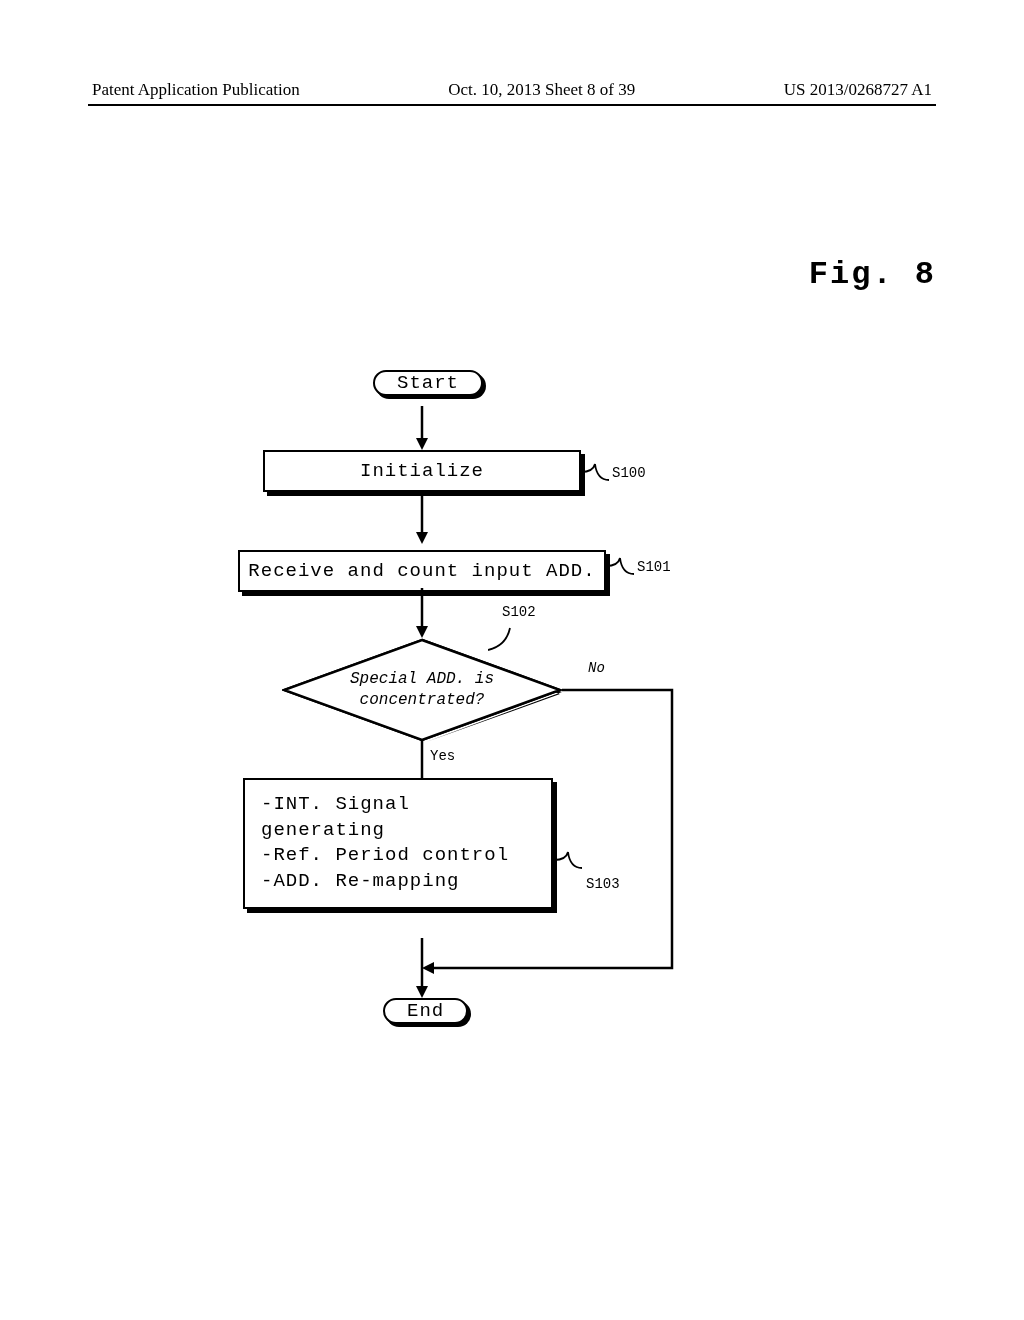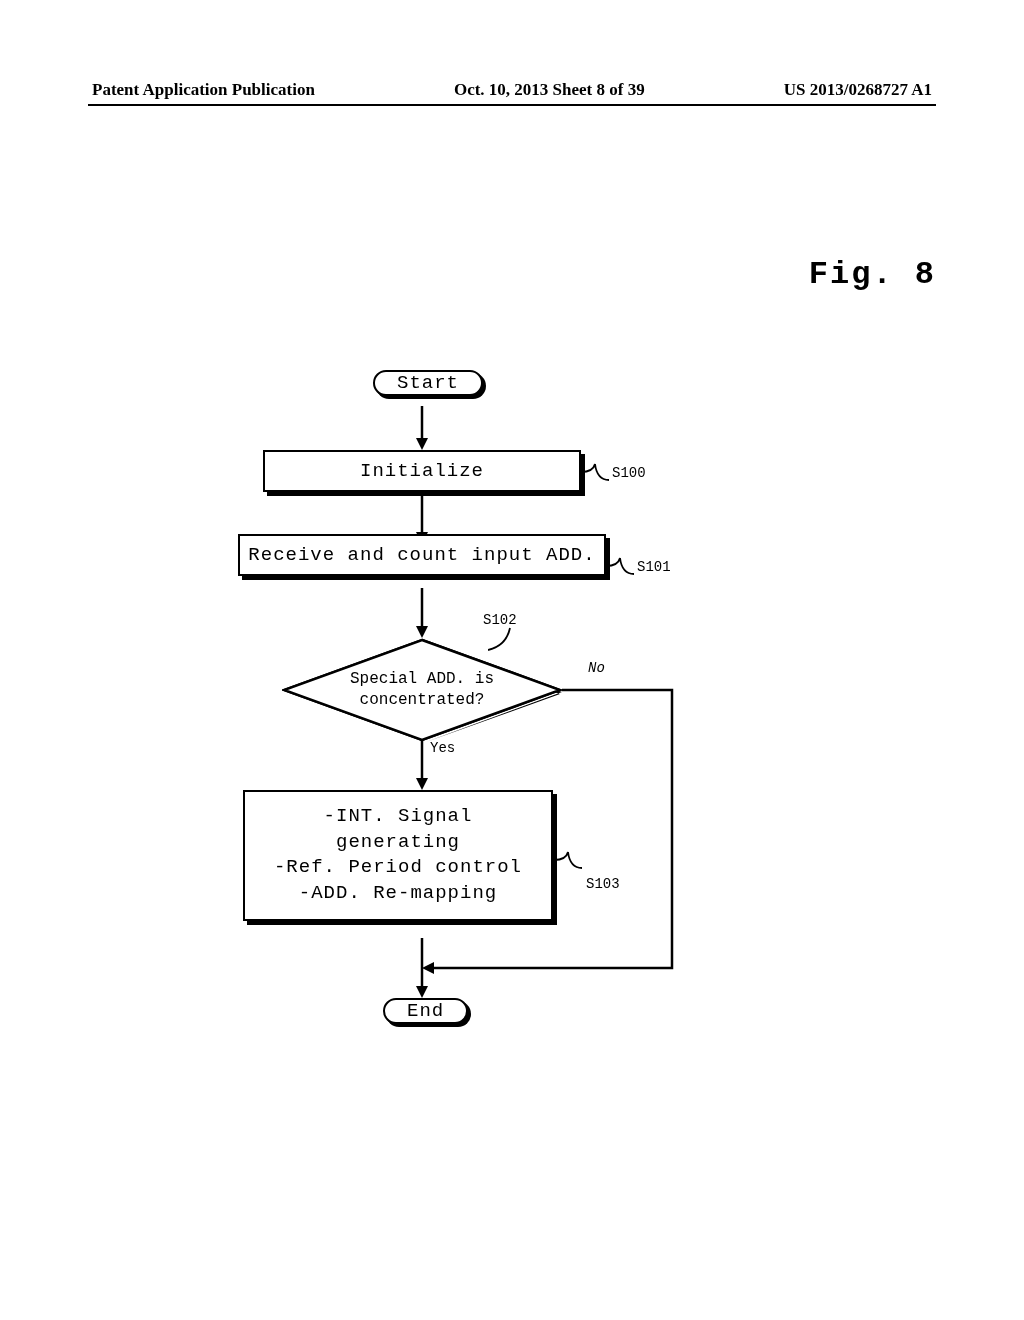--- a/index.html
+++ b/index.html
@@ -13,21 +13,21 @@
   .page {
     position: absolute;
     left: 88px;
     top: 80px;
     width: 848px;
     height: 1160px;
   }
   .header-line {
     font-family: "Times New Roman", serif;
     font-size: 17px;
-    font-weight: bold;
+    font-weight: normal;
     display: flex;
     justify-content: space-between;
     padding: 0 4px 4px 4px;
     border-bottom: 2px solid #000;
   }
   .fig-title {
     text-align: right;
     font-size: 32px;
     font-weight: bold;
     font-family: "Courier New", monospace;
@@ -125,61 +125,61 @@
     <svg class="connector-curve" style="left:493px; top:90px;" width="30" height="24">
       <path d="M 0 12 Q 12 12 14 4 Q 16 20 28 20" stroke="#000" stroke-width="1.8" fill="none"></path>
     </svg>
     <div class="label" style="left:524px; top:95px;">S100</div>
 
     <svg width="20" height="50" style="position:absolute; left:324px; top:124px;">
       <line x1="10" y1="0" x2="10" y2="40" stroke="#000" stroke-width="2.5"></line>
       <polygon points="10,50 4,38 16,38" fill="#000"></polygon>
     </svg>
 
-    <div class="node process" style="left:150px; top:164px; width:368px; height:42px;">
+    <div class="node process" style="left:150px; top:180px; width:368px; height:42px;">
       <span>Receive and count input ADD.</span>
     </div>
     <svg class="connector-curve" style="left:518px; top:184px;" width="30" height="24">
       <path d="M 0 12 Q 12 12 14 4 Q 16 20 28 20" stroke="#000" stroke-width="1.8" fill="none"></path>
     </svg>
     <div class="label" style="left:549px; top:189px;">S101</div>
 
     <svg width="20" height="50" style="position:absolute; left:324px; top:218px;">
       <line x1="10" y1="0" x2="10" y2="40" stroke="#000" stroke-width="2.5"></line>
       <polygon points="10,50 4,38 16,38" fill="#000"></polygon>
     </svg>
 
-    <div class="decision" style="left:194px; top:268px;">
+    <div class="decision" style="left:194px; top:268px;font-style:italic;">
       <svg width="280" height="104" viewBox="0 0 280 104">
         <polygon points="140,2 278,52 140,102 2,52" fill="#fff" stroke="#000" stroke-width="2.5"></polygon>
         <polygon points="144,6 280,54 144,104 278,56" fill="#000"></polygon>
         <polygon points="140,2 278,52 140,102 2,52" fill="#fff" stroke="#000" stroke-width="2.5"></polygon>
       </svg>
       <div class="decision-text">
         <div>
           <span>Special ADD. is</span><br>
           <span>concentrated?</span>
         </div>
       </div>
     </div>
     <svg class="connector-curve" style="left:400px; top:256px;" width="42" height="28">
       <path d="M 0 24 Q 18 20 22 2" stroke="#000" stroke-width="1.8" fill="none"></path>
     </svg>
-    <div class="label" style="left:395px; top:234px;margin-top:8px;">S102</div>
-
-    <div class="label" style="left:342px; top:370px;">Yes</div>
+    <div class="label" style="left:414px; top:234px;">S102</div>
+
+    <div class="label" style="left:342px; top:378px;">Yes</div>
 
     <div class="label" style="left:500px; top:290px;font-style:italic;">No</div>
 
     <svg width="20" height="50" style="position:absolute; left:324px; top:370px;">
       <line x1="10" y1="0" x2="10" y2="40" stroke="#000" stroke-width="2.5"></line>
       <polygon points="10,50 4,38 16,38" fill="#000"></polygon>
     </svg>
 
-    <div class="node process-left" style="left:155px; top:420px; width:310px;text-align:center;">
+    <div class="node process-left" style="left:155px; top:408px; width:310px;">
       <div>-INT. Signal generating</div>
       <div>-Ref. Period control</div>
       <div>-ADD. Re-mapping</div>
     </div>
     <svg class="connector-curve" style="left:466px; top:478px;" width="30" height="24">
       <path d="M 0 12 Q 12 12 14 4 Q 16 20 28 20" stroke="#000" stroke-width="1.8" fill="none"></path>
     </svg>
     <div class="label" style="left:498px; top:506px;">S103</div>
 
     <svg width="20" height="60" style="position:absolute; left:324px; top:568px;">

